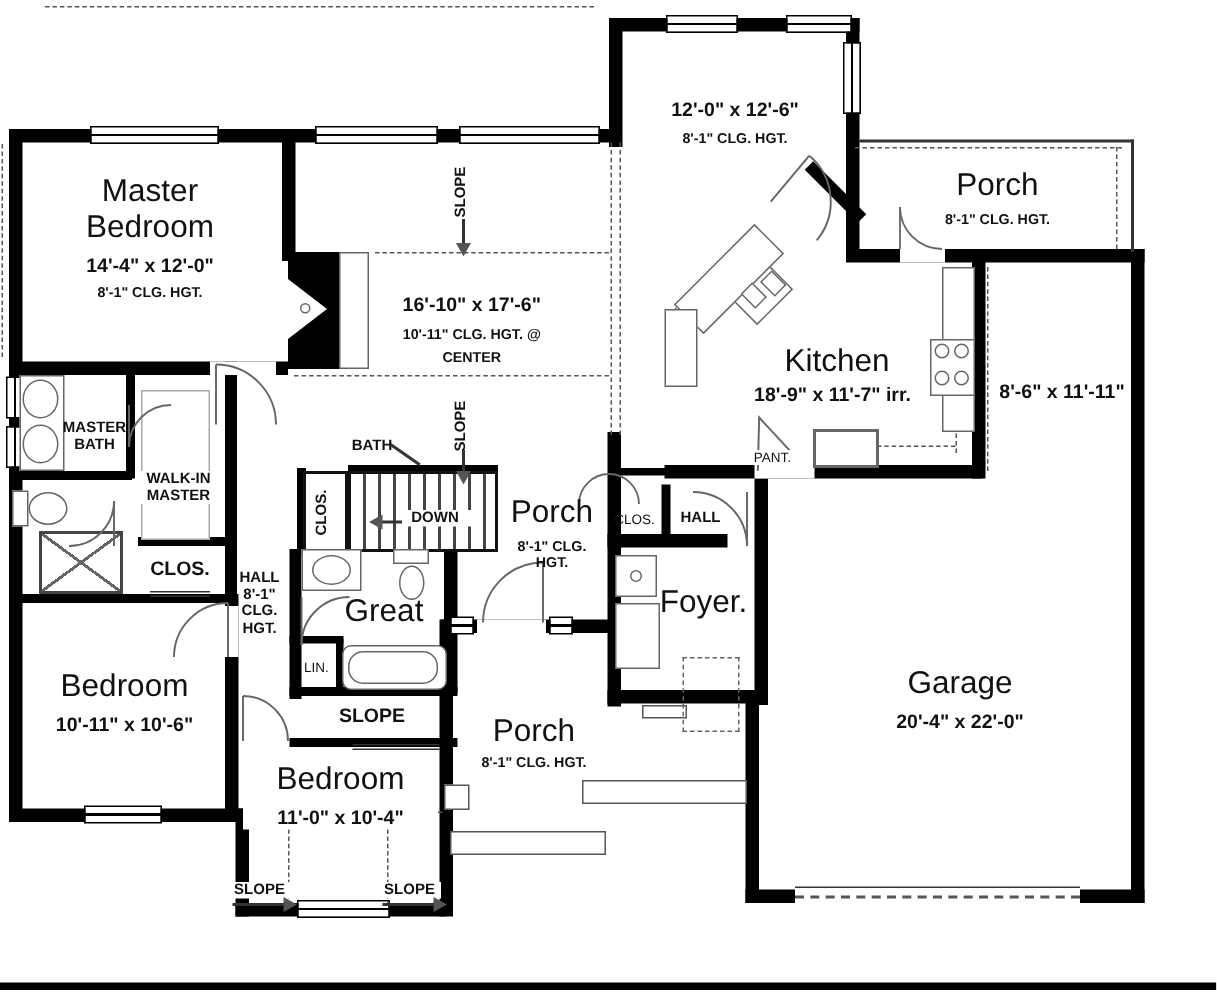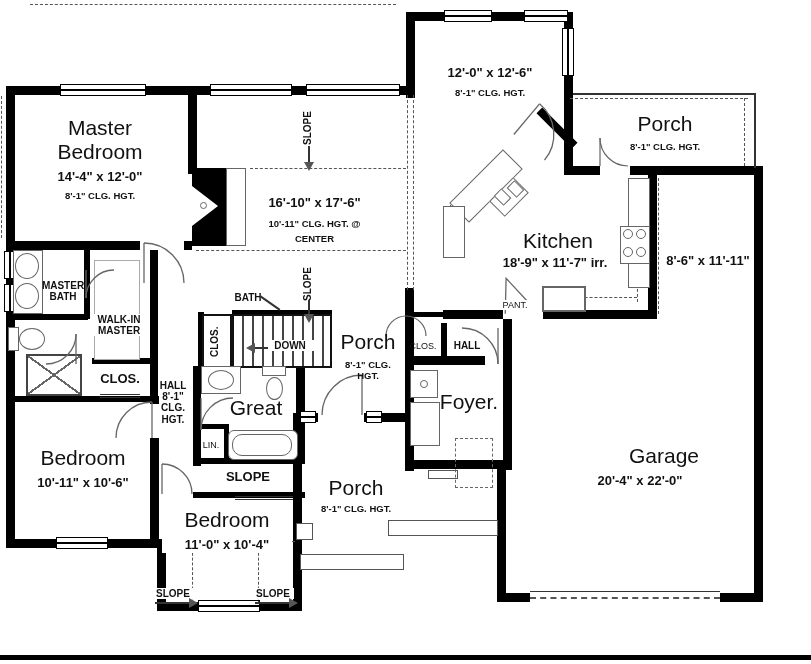--- a/index.html
+++ b/index.html
@@ -283,21 +283,21 @@
   <div class="lbl clg" style="left:420px;top:88px;width:140px">8'-1" CLG. HGT.</div>
 
   <div class="lbl big" style="left:610px;top:112px;width:110px">Porch</div>
   <div class="lbl clg" style="left:610px;top:142px;width:110px">8'-1" CLG. HGT.</div>
 
   <div class="lbl big" style="left:498px;top:229px;width:120px">Kitchen</div>
   <div class="lbl dim" style="left:480px;top:256px;width:150px">18'-9" x 11'-7" irr.</div>
 
   <div class="lbl dim" style="left:652px;top:254px;width:112px">8'-6" x 11'-11"</div>
 
-  <div class="lbl big" style="left:604px;top:444px;width:120px">Garage</div>
+  <div class="lbl big" style="left:580px;top:444px;width:120px">Garage</div>
   <div class="lbl dim" style="left:572px;top:474px;width:136px">20'-4" x 22'-0"</div>
 
   <div class="lbl big" style="left:332px;top:330px;width:72px">Porch</div>
   <div class="lbl clg" style="left:336px;top:360px;width:64px">8'-1" CLG. HGT.</div>
 
   <div class="lbl big" style="left:436px;top:390px;width:66px">Foyer.</div>
   <div class="lbl big" style="left:226px;top:396px;width:60px">Great</div>
 
   <div class="lbl sm" style="left:36px;top:280px;width:54px">MASTER BATH</div>
   <div class="lbl sm" style="left:90px;top:314px;width:58px;background:#fff">WALK-IN MASTER</div>

